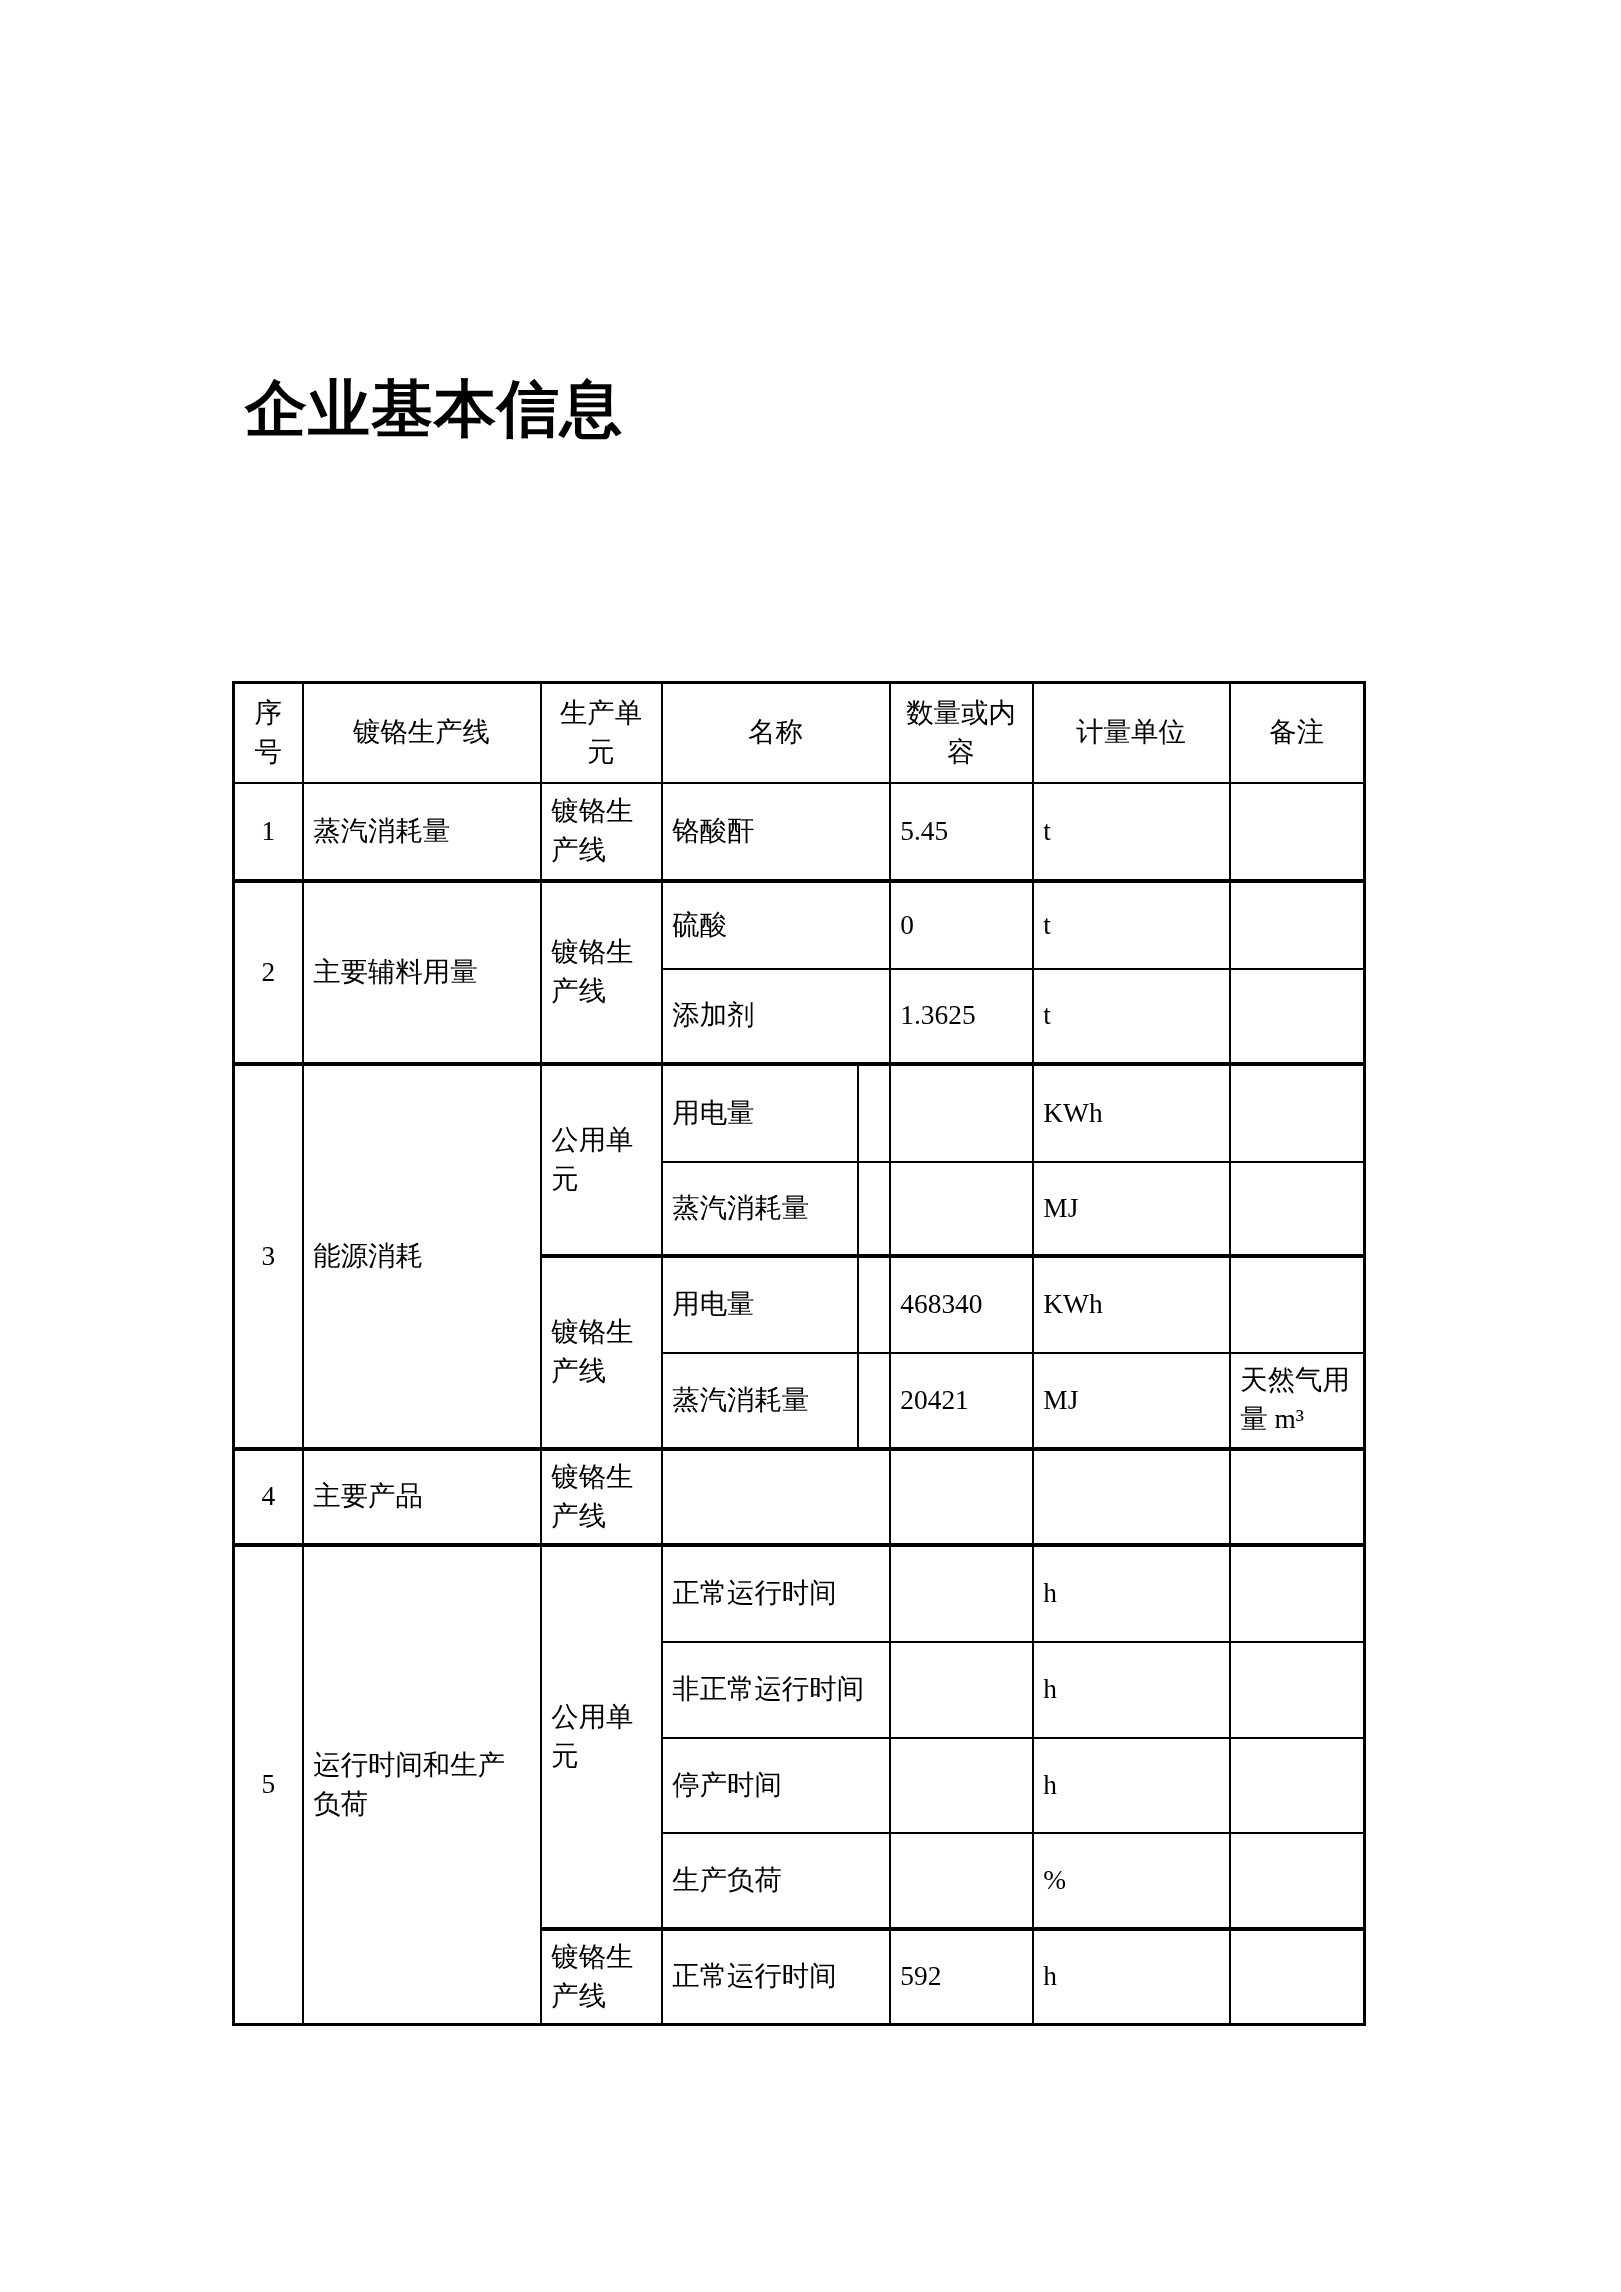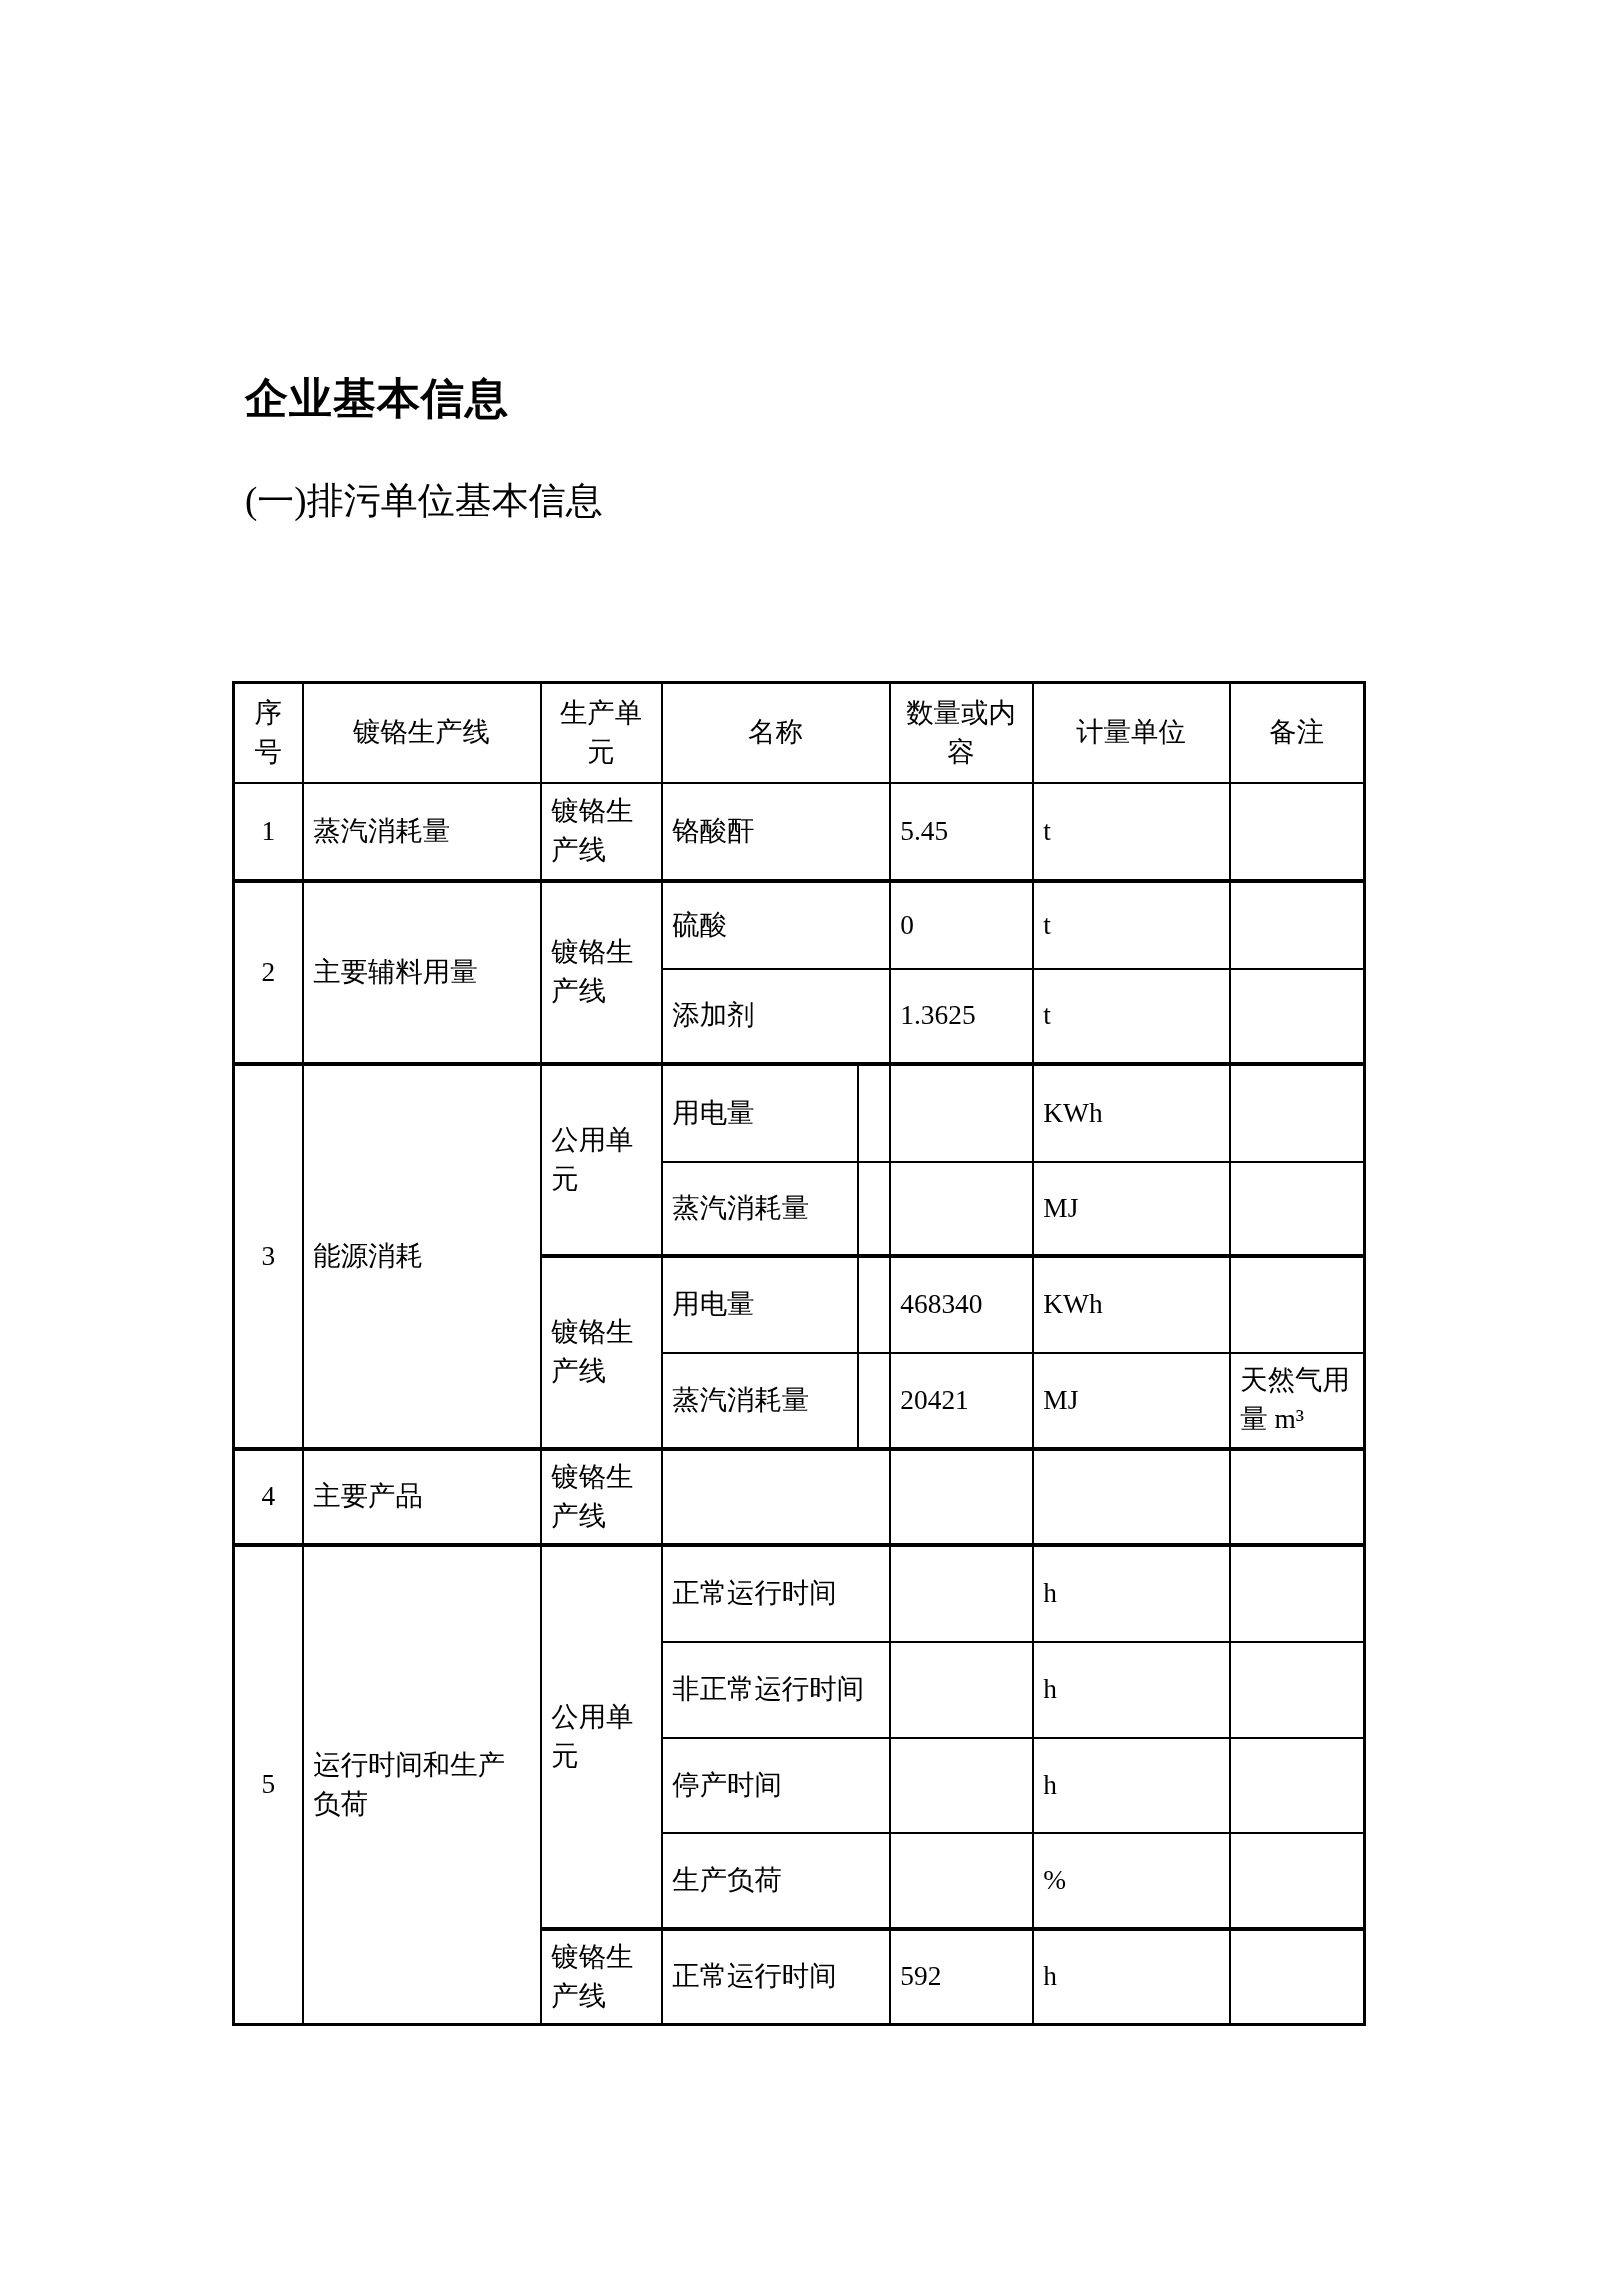--- a/index.html
+++ b/index.html
@@ -10,21 +10,21 @@
     background: #ffffff;
     color: #000000;
     font-family: "Liberation Serif", "DejaVu Serif", serif;
     overflow: hidden;
   }
   .doc-title {
     position: absolute;
     left: 245px;
     top: 374px;
     margin: 0;
-    font-size: 43px;
+    font-size: 62px;
     font-weight: bold;
     line-height: 1.15;
     letter-spacing: 1px;
     white-space: nowrap;
   }
   .section-heading {
     position: absolute;
     left: 245px;
     top: 479px;
     margin: 0;
@@ -67,21 +67,20 @@
   table.main td.c-serial { text-align: center; }
   table.main tr.bt > th, table.main tr.bt > td { border-top-width: 4.9px; }
   table.main td.spacer { padding: 0; }
 </style>
 </head>
 <body>
 
 <div class="page">
 
   <h1 class="doc-title">企业基本信息</h1>
-  <h2 class="section-heading">(一)排污单位基本信息</h2>
 
   <table class="main">
     <colgroup>
       <col style="width:69px">
       <col style="width:238px">
       <col style="width:121px">
       <col style="width:196px">
       <col style="width:32px">
       <col style="width:143px">
       <col style="width:197px">

